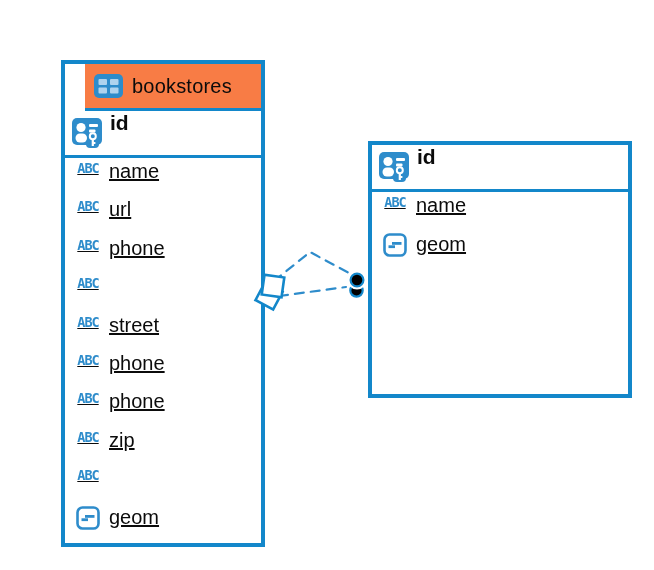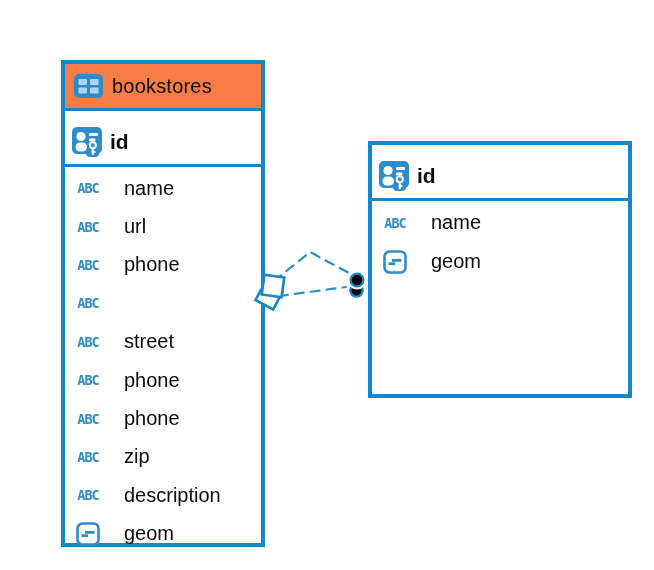--- a/index.html
+++ b/index.html
@@ -4,27 +4,27 @@
 <style>
   html,body{margin:0;padding:0;background:#ffffff;}
   .canvas{position:relative;width:654px;height:570px;background:#ffffff;overflow:hidden;
           font-family:"Liberation Sans",sans-serif;color:#0b0b0b;}
 
   
   .tbl{position:absolute;box-sizing:border-box;background:#ffffff;
        border:4px solid #1387CA;display:flex;flex-direction:column;z-index:2;}
   .tbl-header{flex:none;display:flex;align-items:center;gap:8px;padding:0 0 0 7px;
               border-bottom:3px solid #1387CA;font-size:20px;letter-spacing:.2px;}
-  .pk-row{flex:none;display:flex;align-items:center;gap:7px;padding:9px 0 0 6px;
+  .pk-row{flex:none;display:flex;gap:7px;padding:0 0 0 6px;
           border-bottom:3px solid #1387CA;font-size:21px;font-weight:bold;}
   .fields{flex:1;display:flex;flex-direction:column;padding-top:2px;}
-  .row{flex:none;display:flex;align-items:center;gap:20px;padding:0 0 0 7px;font-size:20px;}
+  .row{flex:none;display:flex;align-items:flex-start;gap:5px;padding:0 0 0 7px;font-size:20px;text-decoration:underline;}
 
   #t1{left:61px;top:60px;width:204px;height:487px;}
-  #t1 .tbl-header{height:44px;background:#F87C45;}
+  #t1 .tbl-header{height:44px;background:#F87C45;margin-left:20px;}
   #t1 .pk-row{height:44px;}
   #t1 .row{height:38.4px;}
 
   #t2{left:368px;top:141px;width:264px;height:257px;}
   #t2 .tbl-header{height:41px;background:#E3E3E3;}
   #t2 .pk-row{height:44px;}
   #t2 .row{height:39px;}
 
   
   .ficon{flex:none;width:32px;display:flex;justify-content:center;align-items:center;}
@@ -98,21 +98,20 @@
       <div class="row">
         <span class="ficon abc">ABC</span>
         <span>phone</span>
       </div>
       <div class="row">
         <span class="ficon abc">ABC</span>
         <span>zip</span>
       </div>
       <div class="row">
         <span class="ficon abc">ABC</span>
-        <span>description</span>
       </div>
       <div class="row">
         <span class="ficon">
           <svg width="24" height="24" viewBox="0 0 24 24">
             <rect x="1.5" y="1.5" width="21" height="21" rx="5" fill="#ffffff" stroke="#2E8CCB" stroke-width="2.6"></rect>
             <rect x="9" y="9" width="9.5" height="2.8" fill="#2E8CCB"></rect>
             <rect x="5.5" y="12.3" width="6.5" height="2.8" fill="#2E8CCB"></rect>
           </svg>
         </span>
         <span>geom</span>

